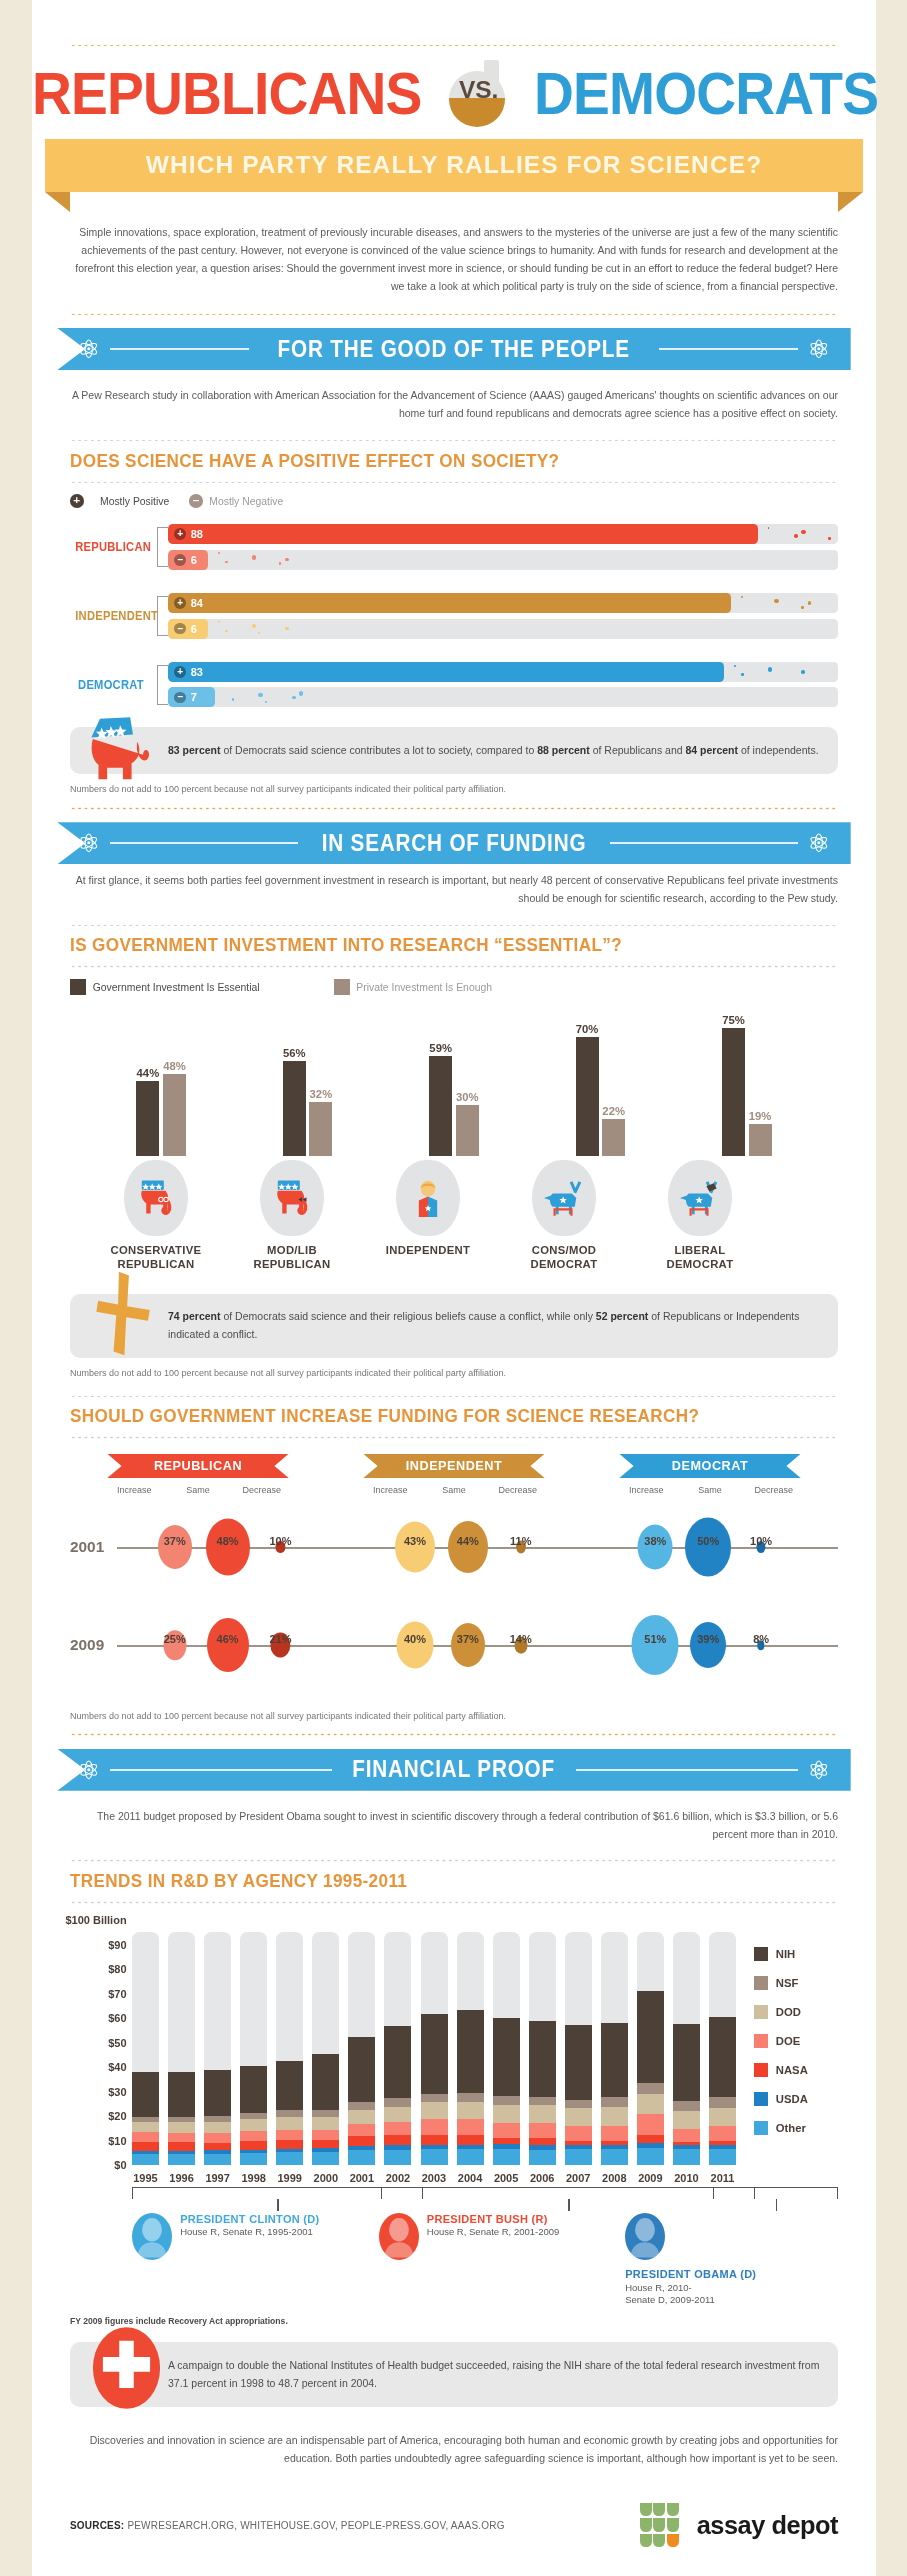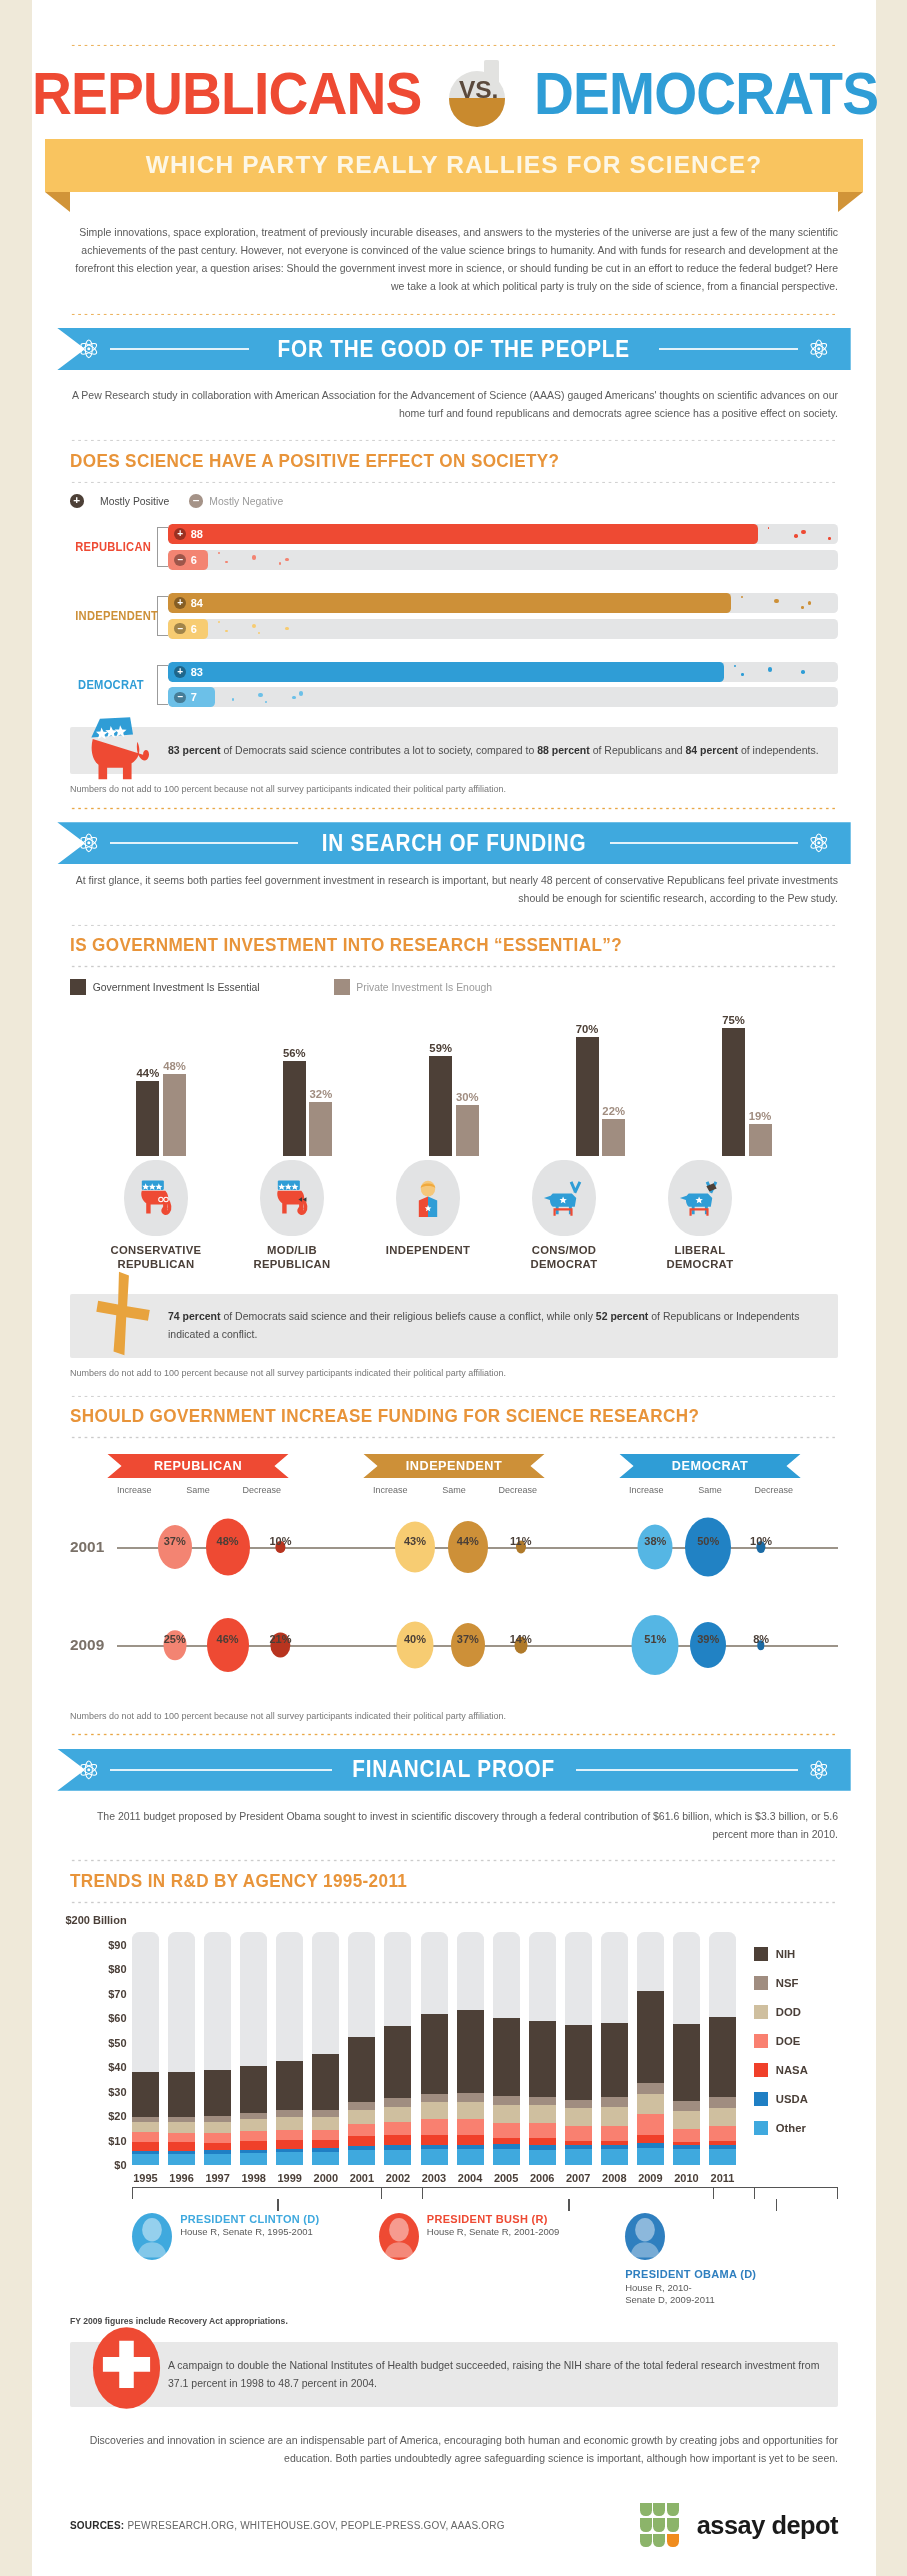--- a/index.html
+++ b/index.html
@@ -164,21 +164,21 @@
   }
   .pe-dot-badge {
     width: 11.8px; height: 11.8px; border-radius: 50%; background: rgba(0,0,0,.35);
     display: flex; align-items: center; justify-content: center;
     font-size: 10px; line-height: 1; color: #fff;
   }
   .confetti { position: absolute; border-radius: 50%; }
 
   
   .note-box {
-    background: #e8e8e8; border-radius: 2px; padding: 14.5px 16.3px 14.5px 98px;
+    background: #e8e8e8; border-radius: 10px; padding: 14.5px 16.3px 14.5px 98px;
     font-size: 10.5px; line-height: 1.7; color: #4d4d4d; position: relative;
     margin-top: 5.4px;
   }
   .note-box b { color: #333; }
   .disclaimer { font-size: 9px; color: #777; margin-top: 10px; }
 
   
   .elephant { position: absolute; left: 14.5px; top: -14.5px; width: 73px; height: 69px; }
   .cross-icon { position: absolute; left: 20px; top: -23.6px; width: 67px; height: 87px; }
   .plus-icon { position: absolute; left: 22px; top: -16.3px; width: 69px; height: 84px; }
@@ -801,21 +801,21 @@
             <div class="rd-ytick" style="top: 245px;">$0</div>
             <div class="rd-ytick" style="top: 221px;">$10</div>
             <div class="rd-ytick" style="top: 196px;">$20</div>
             <div class="rd-ytick" style="top: 172px;">$30</div>
             <div class="rd-ytick" style="top: 147px;">$40</div>
             <div class="rd-ytick" style="top: 123px;">$50</div>
             <div class="rd-ytick" style="top: 98px;">$60</div>
             <div class="rd-ytick" style="top: 74px;">$70</div>
             <div class="rd-ytick" style="top: 49px;">$80</div>
             <div class="rd-ytick" style="top: 24.5px;">$90</div>
-            <div class="rd-ytick" style="top: 0px;">$200 Billion</div>
+            <div class="rd-ytick" style="top: 0px;">$100 Billion</div>
           </div>
         <div class="rd-grid" id="rd-grid">
             <div class="rd-gline" style="top: 245px;"></div>
             <div class="rd-gline" style="top: 221px;"></div>
             <div class="rd-gline" style="top: 196px;"></div>
             <div class="rd-gline" style="top: 172px;"></div>
             <div class="rd-gline" style="top: 147px;"></div>
             <div class="rd-gline" style="top: 123px;"></div>
             <div class="rd-gline" style="top: 98px;"></div>
             <div class="rd-gline" style="top: 74px;"></div>

